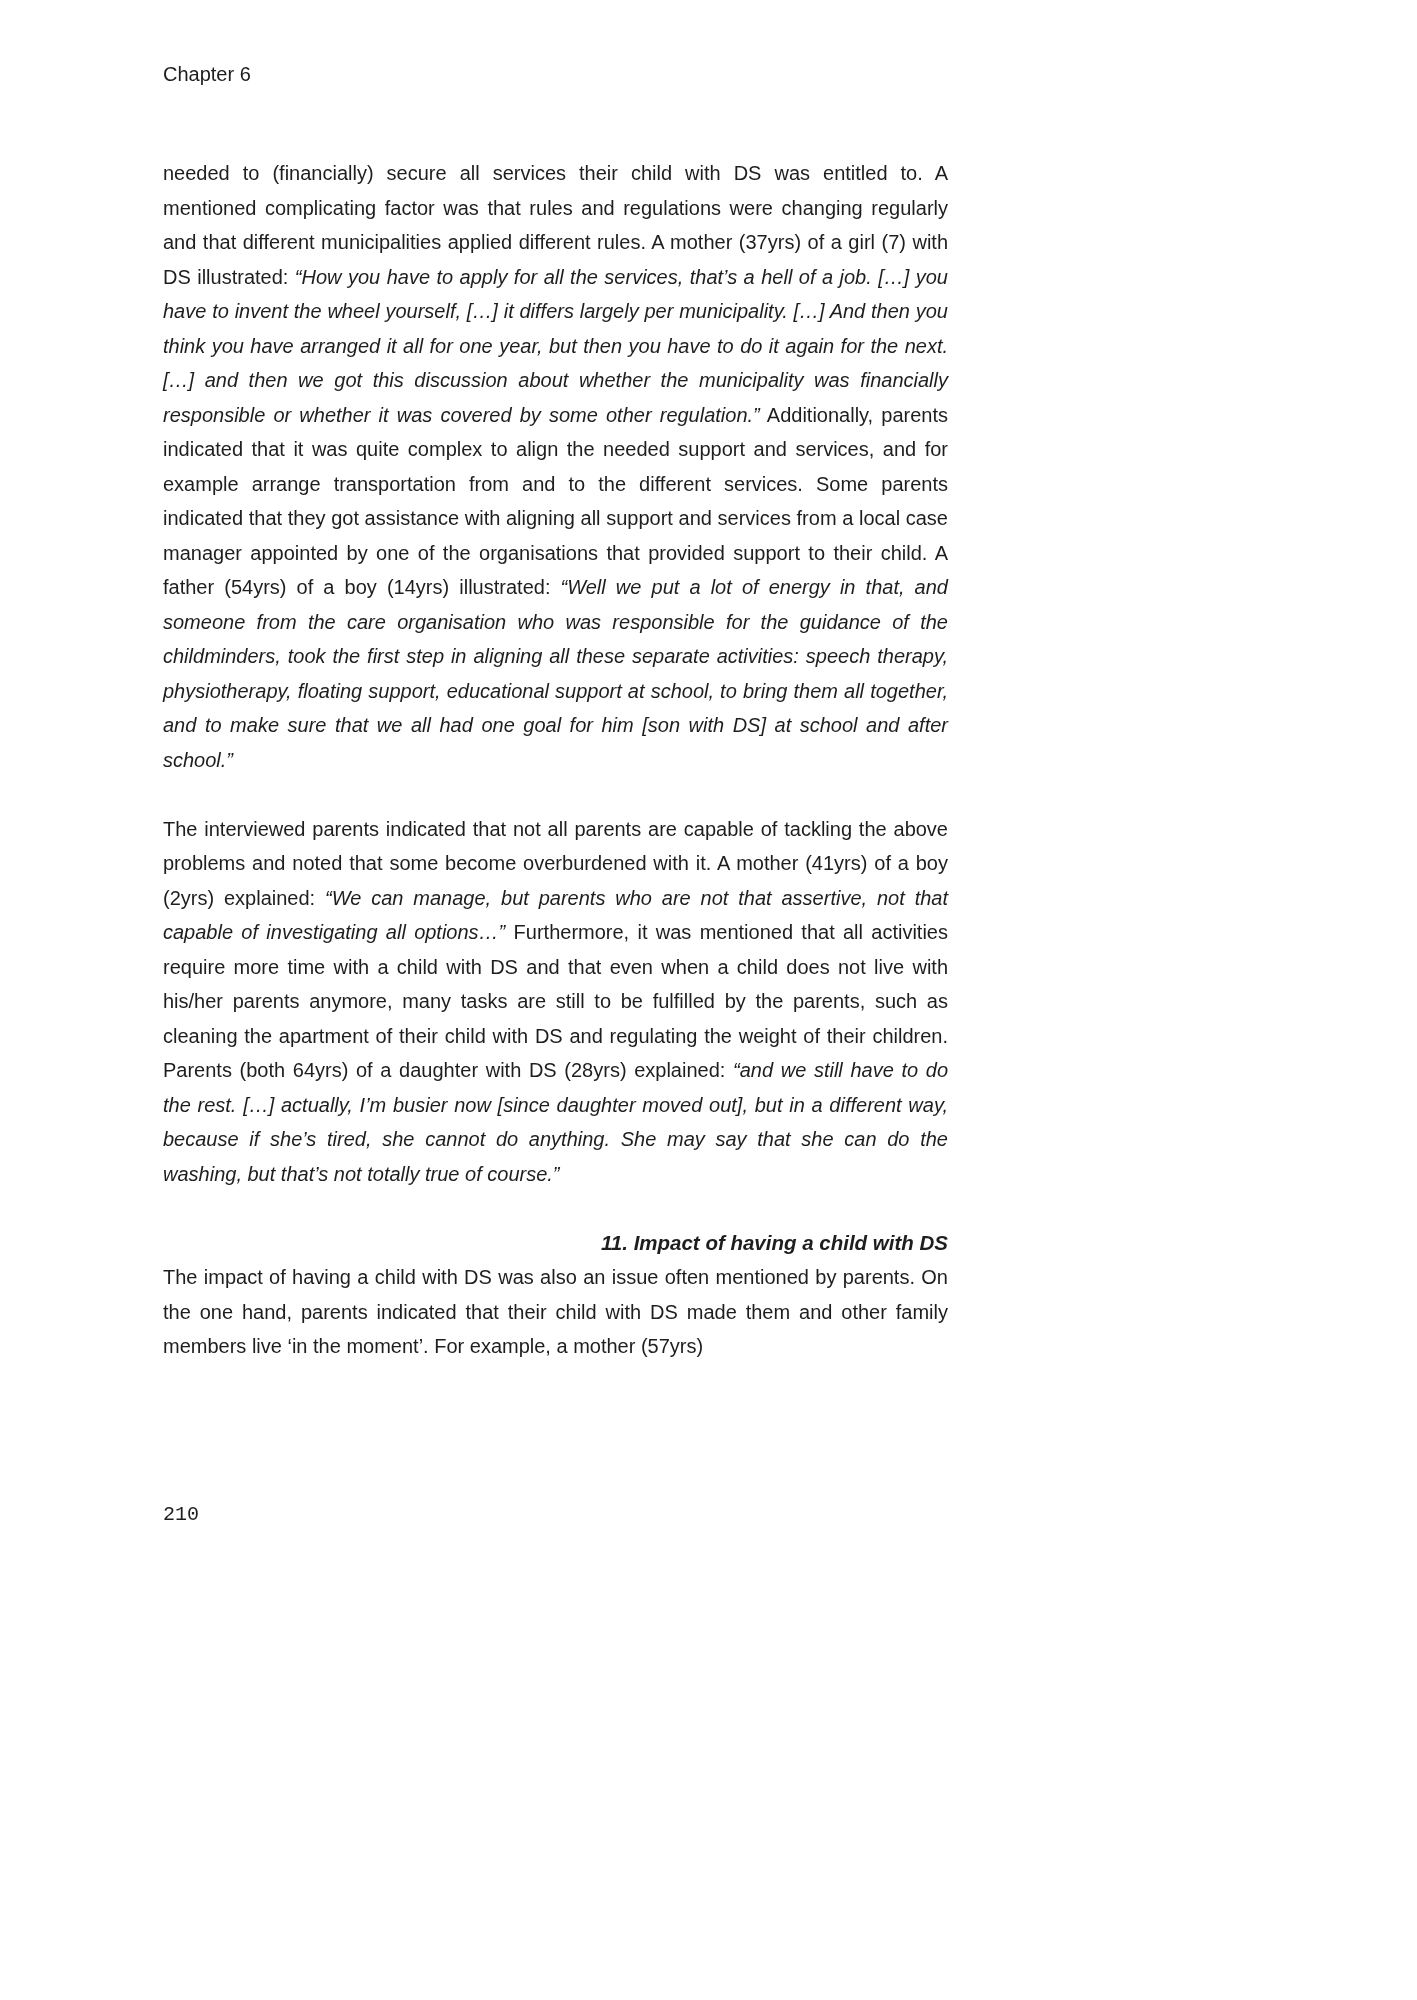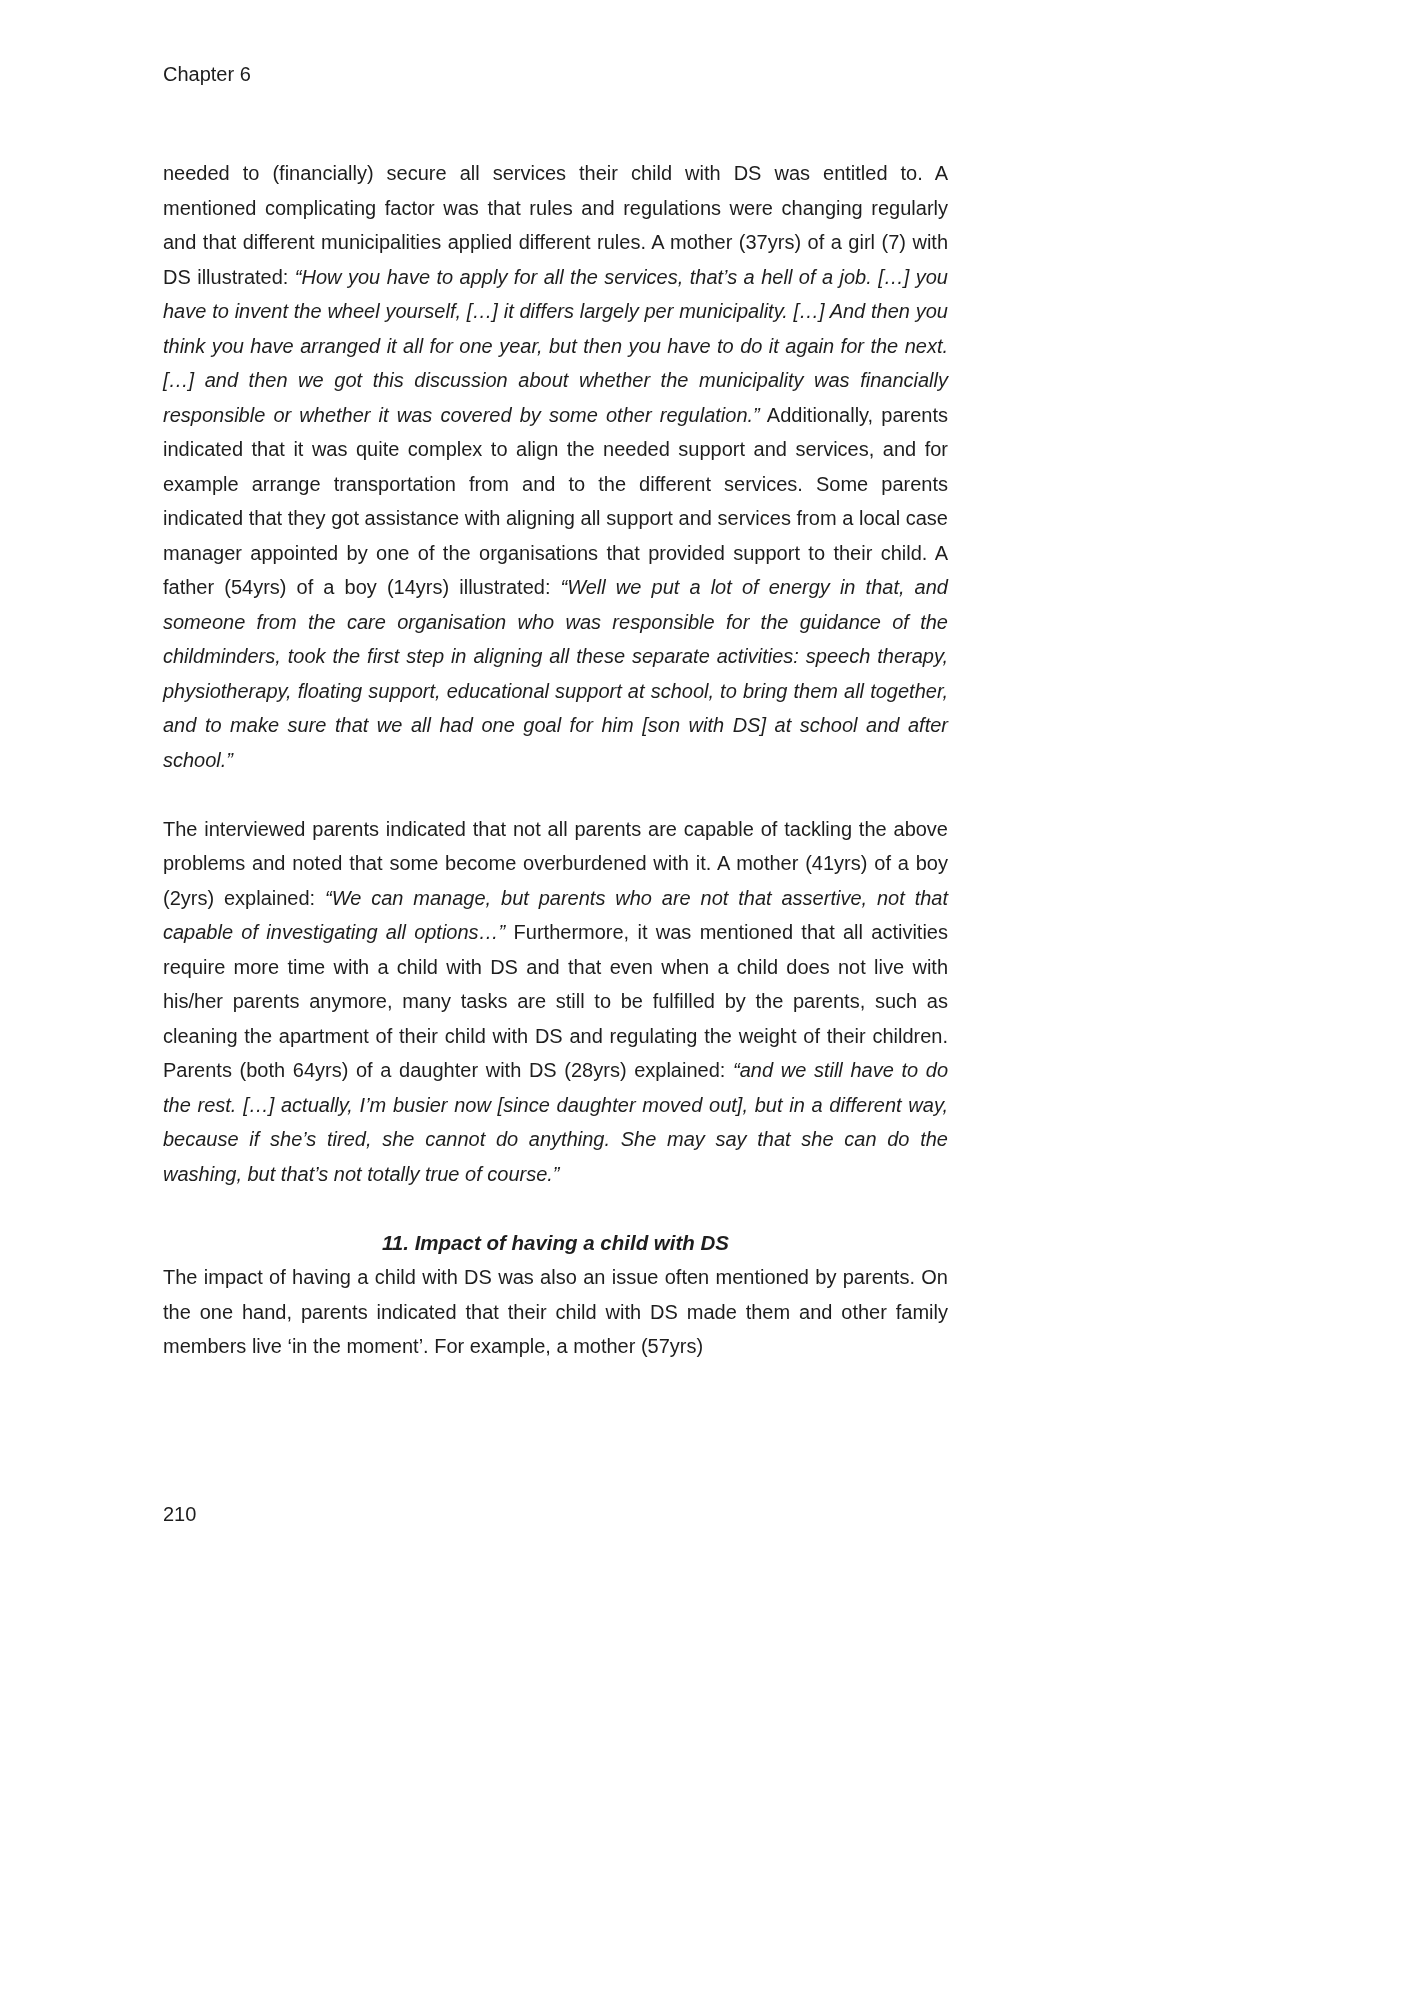--- a/index.html
+++ b/index.html
@@ -47,32 +47,33 @@
   .para:last-child {
     margin-bottom: 0;
   }
   .section-heading {
     font-size: 20.5px;
     line-height: 34.5px;
     font-weight: bold;
     font-style: italic;
     margin: 0;
     padding: 0;
-    text-align: center;
+    text-align: right;
   }
   .seg-italic {
     font-style: italic;
   }
   .footer {
     position: absolute;
     left: 163px;
     top: 1502px;
     font-size: 20px;
     line-height: 1.25;
     color: #1e1e1e;
+    font-family: Liberation Mono, monospace;
   }
 </style>
 </head>
 <body>
 
 <div class="page">
 
   <div class="running-header">Chapter 6</div>
 
   <div class="body-block">

